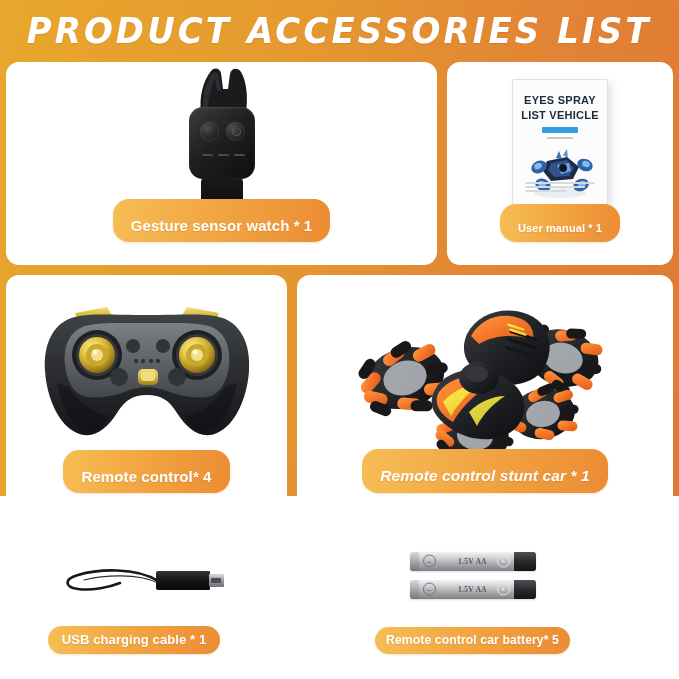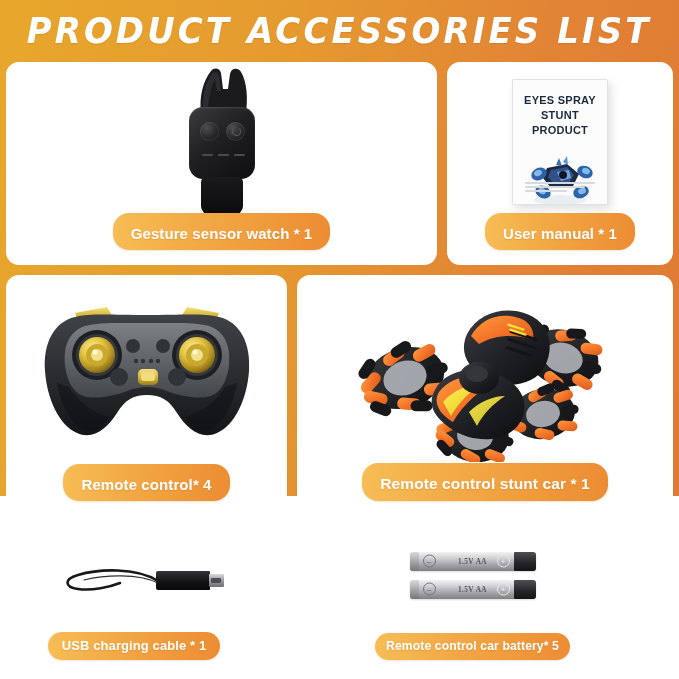--- a/index.html
+++ b/index.html
@@ -81,43 +81,43 @@
 
   .pill {
     position: relative;
     z-index: 3;
     background: linear-gradient(95deg, #f7bd55 0%, #f2a844 42%, #ec8c33 100%);
     color: #ffffff;
     border-radius: 16px;
     font-size: 14.5px;
     font-weight: 700;
     letter-spacing: 0.1px;
-    padding: 12px 18px 8px 18px;
+    padding: 18px 18px 8px 18px;
     white-space: nowrap;
-    margin-bottom: 15px;
+    margin-bottom: 23px;
     box-shadow: 0 1px 2px rgba(180,110,30,0.18);
     text-shadow: 0 1px 1px rgba(170,95,25,0.25);
   }
   .row-3 .pill {
     font-size: 13px;
     padding: 6px 14px 7px 14px;
-    margin-bottom: 11px;
+    margin-bottom: 17px;
     border-radius: 14px;
   }
   #card-rc-battery .pill { font-size: 12.2px; padding: 6px 11px 7px 11px; }
   #card-stunt-car .pill { font-size: 15.5px; }
   #card-remote .pill { font-size: 15px; }
   #card-watch .pill { font-size: 15px; }
-  #card-manual .pill { font-size: 15px; }
+  #card-manual .pill { font-size: 11px; }
 
   
   #card-watch      { flex: 0 0 431px; }
   #card-manual     { flex: 1 1 auto; }
   #card-remote     { flex: 0 0 281px; }
-  #card-stunt-car  { flex: 1 1 auto; }
+  #card-stunt-car  { flex: 1 1 auto; font-style: italic; }
   #card-usb        { flex: 0 0 256px; }
   #card-battery-box{ flex: 0 0 176px; }
   #card-rc-battery { flex: 1 1 auto; }
 
   
   .watch { position: relative; width: 78px; height: 150px; }
   .watch-clip {
     position: absolute; left: 14px; top: 0; width: 52px; height: 48px;
   }
   .watch-body {
@@ -278,21 +278,21 @@
           <div class="watch-strap-low"></div>
         </div>
       </div>
       <div class="pill">Gesture sensor watch * 1</div>
     </div>
 
     <div class="card" id="card-manual">
       <div class="art">
         <div class="manual">
           <div class="manual-title">EYES SPRAY</div>
-          <div class="manual-title">STUNT PRODUCT</div>
+          <div class="manual-title">LIST VEHICLE</div>
           <div class="manual-badge"></div>
           <div class="manual-sub"></div>
           <div class="manual-art">
             <svg viewBox="0 0 78 56" width="78" height="56">
               <g>
                 <ellipse cx="39" cy="48" rx="26" ry="5" fill="#dfe6ee" opacity="0.65"></ellipse>
                 <path d="M26 16 L46 12 L58 22 L52 34 L30 36 L22 26 Z" fill="#1d2a42"></path>
                 <path d="M30 18 L46 15 L53 23 L48 31 L33 32 L27 25 Z" fill="#33508a"></path>
                 <path d="M36 20 L48 18 L50 26 L40 29 Z" fill="#6fa6dd"></path>
                 <circle cx="42" cy="23" r="4" fill="#0e1727"></circle>

